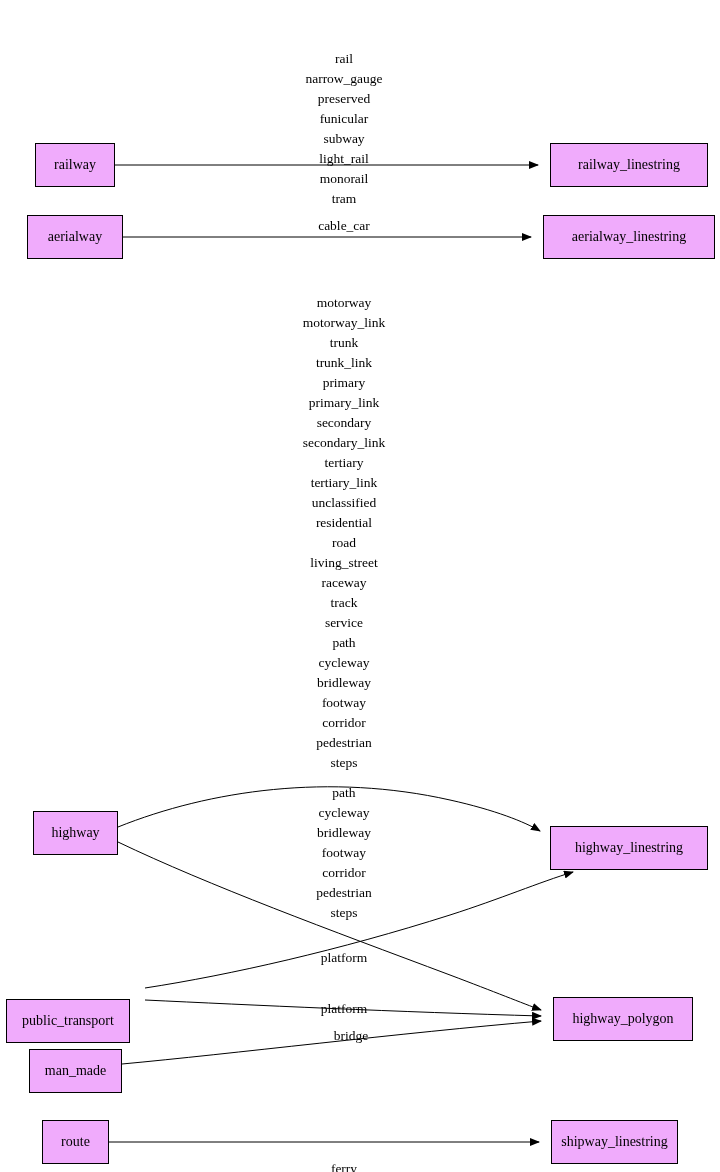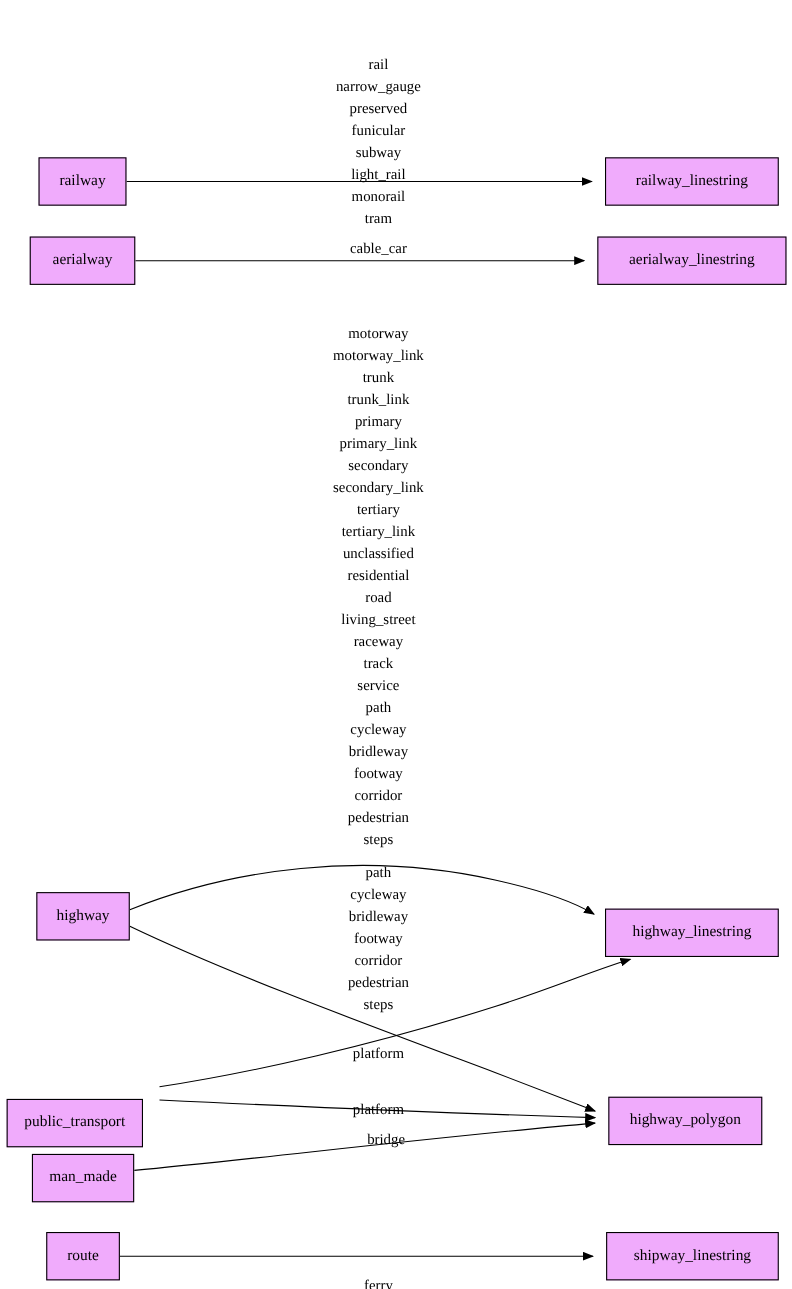--- a/index.html
+++ b/index.html
@@ -117,21 +117,21 @@
   </div>
   <div class="node" style="left:553px; top:997px; width:140px; height:44px;">
     <span>highway_polygon</span>
   </div>
   <div class="node" style="left:29px; top:1049px; width:93px; height:44px;">
     <span>man_made</span>
   </div>
   <div class="node" style="left:42px; top:1120px; width:67px; height:44px;">
     <span>route</span>
   </div>
-  <div class="node" style="left:551px; top:1120px; width:157px; height:44px;">
+  <div class="node" style="left:551px; top:1120px; width:127px; height:44px;">
     <span>shipway_linestring</span>
   </div>
 
   <div class="edge-label" style="left:344px; top:5px;margin-top:44px;">rail
 narrow_gauge
 preserved
 funicular
 subway
 light_rail
 monorail

